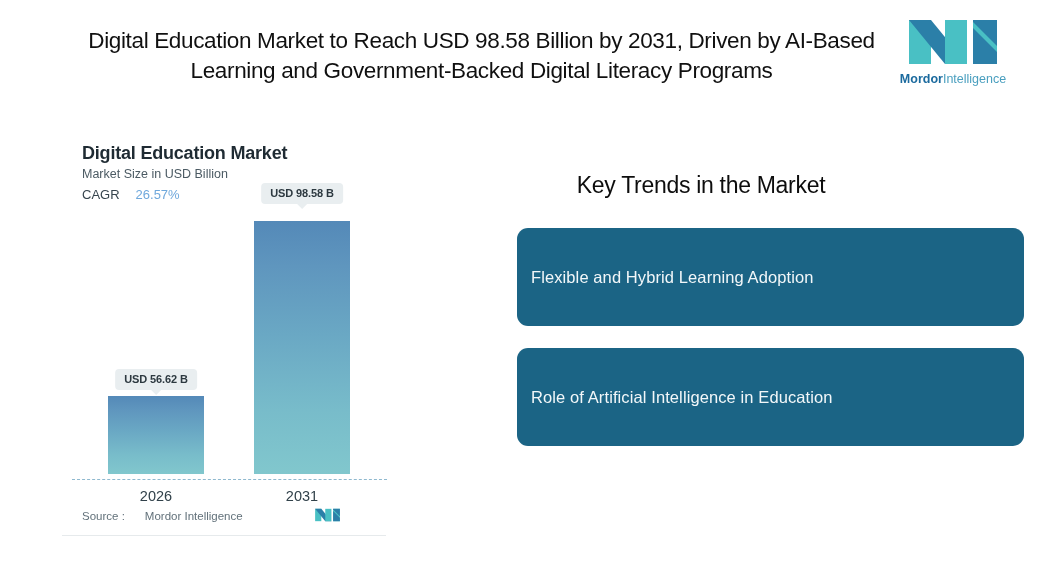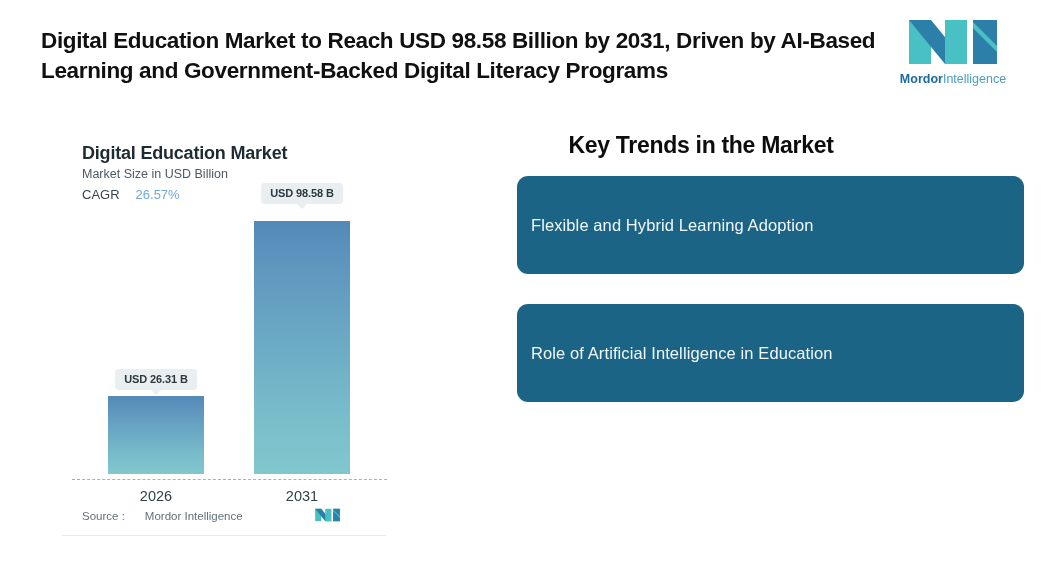--- a/index.html
+++ b/index.html
@@ -23,28 +23,29 @@
   
   .header {
     position: absolute;
     left: 0; top: 0;
     width: 1054px;
     height: 108px;
   }
 
   .headline {
     position: absolute;
-    left: 41px;
+    left: 59px;
     top: 26px;
     width: 845px;
     font-size: 22.5px;
-    font-weight: bold;
+    font-weight: normal;
     line-height: 30px;
     color: #101010;
     letter-spacing: -0.35px;
+    text-align: center;
   }
 
   .brand-logo {
     position: absolute;
     left: 897px;
     top: 16px;
     width: 112px;
     height: 76px;
   }
 
@@ -209,31 +210,32 @@
     left: 517px;
     top: 130px;
     width: 507px;
   }
 
   .trends-heading {
     width: 340px;
     margin-left: 14px;
     text-align: center;
     font-size: 23px;
-    font-weight: bold;
+    font-weight: normal;
     color: #0d0d0d;
     letter-spacing: -0.3px;
     line-height: 30px;
+    margin-top: 40px;
   }
 
   .trend-list {
-    margin-top: 16px;
+    margin-top: 28px;
     display: flex;
     flex-direction: column;
-    gap: 30px;
+    gap: 22px;
   }
 
   .trend-card {
     position: relative;
     width: 507px;
     height: 98px;
     background: #1b6485;
     border-radius: 11px;
     display: flex;
     align-items: center;
@@ -278,21 +280,21 @@
 
     <div class="chart-cagr">
       <span>CAGR</span><span class="cagr-value">26.57%</span>
     </div>
 
     <div class="plot">
 
       <div class="dashline"></div>
 
       <div class="bar-group g1">
-        <div class="value-pill" style="bottom:84px">USD 26.31 B</div>
+        <div class="value-pill" style="bottom:84px">USD 56.62 B</div>
         <div class="bar" style="height:78px"></div>
         <div class="x-label">2026</div>
       </div>
 
       <div class="bar-group g2">
         <div class="value-pill" style="bottom:270px">USD 98.58 B</div>
         <div class="bar" style="height:253px"></div>
         <div class="x-label">2031</div>
       </div>
     </div>

